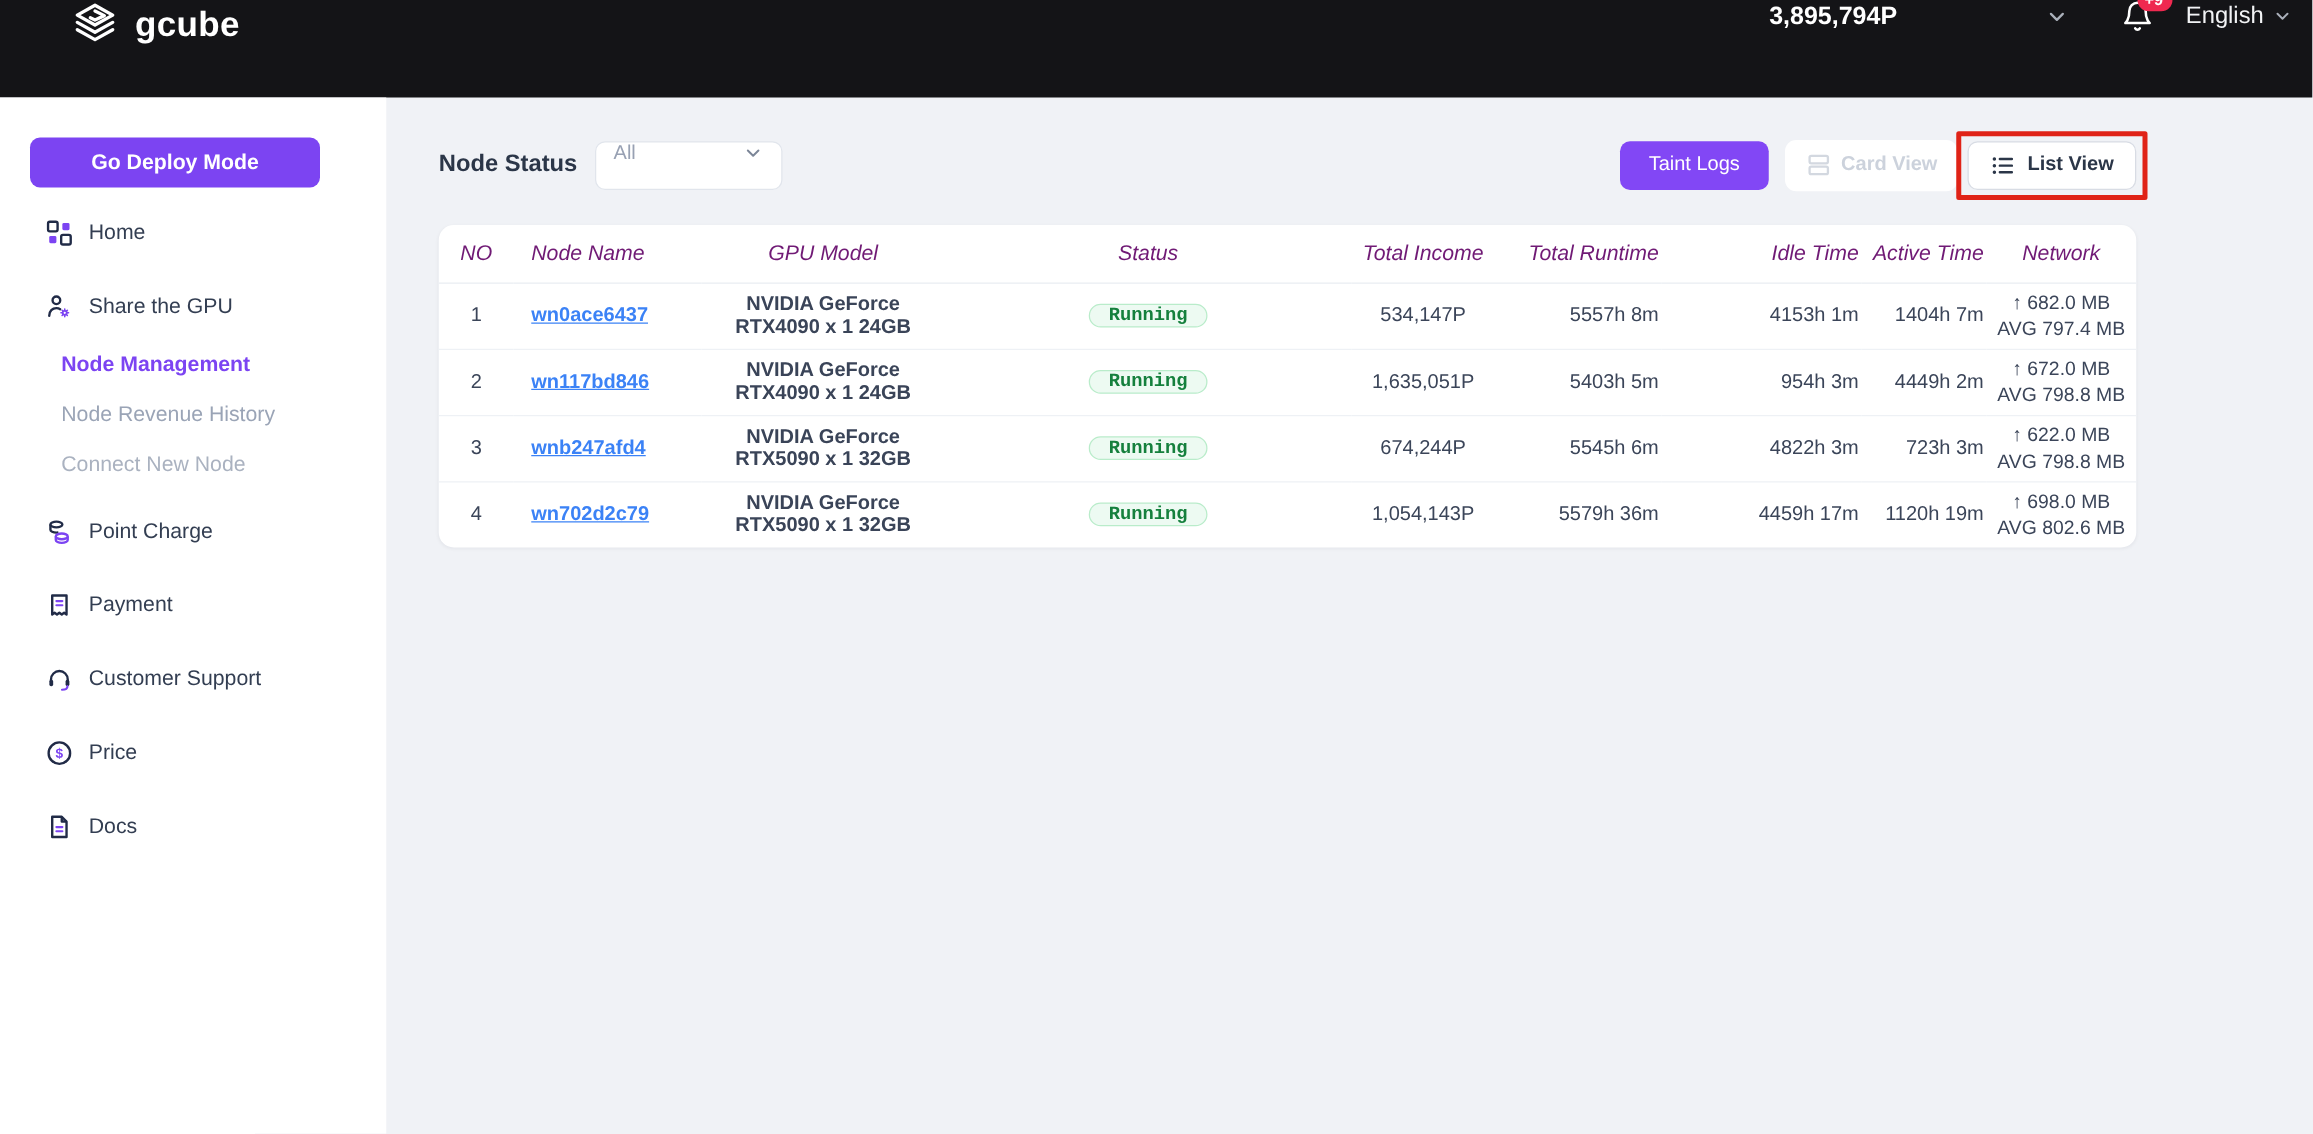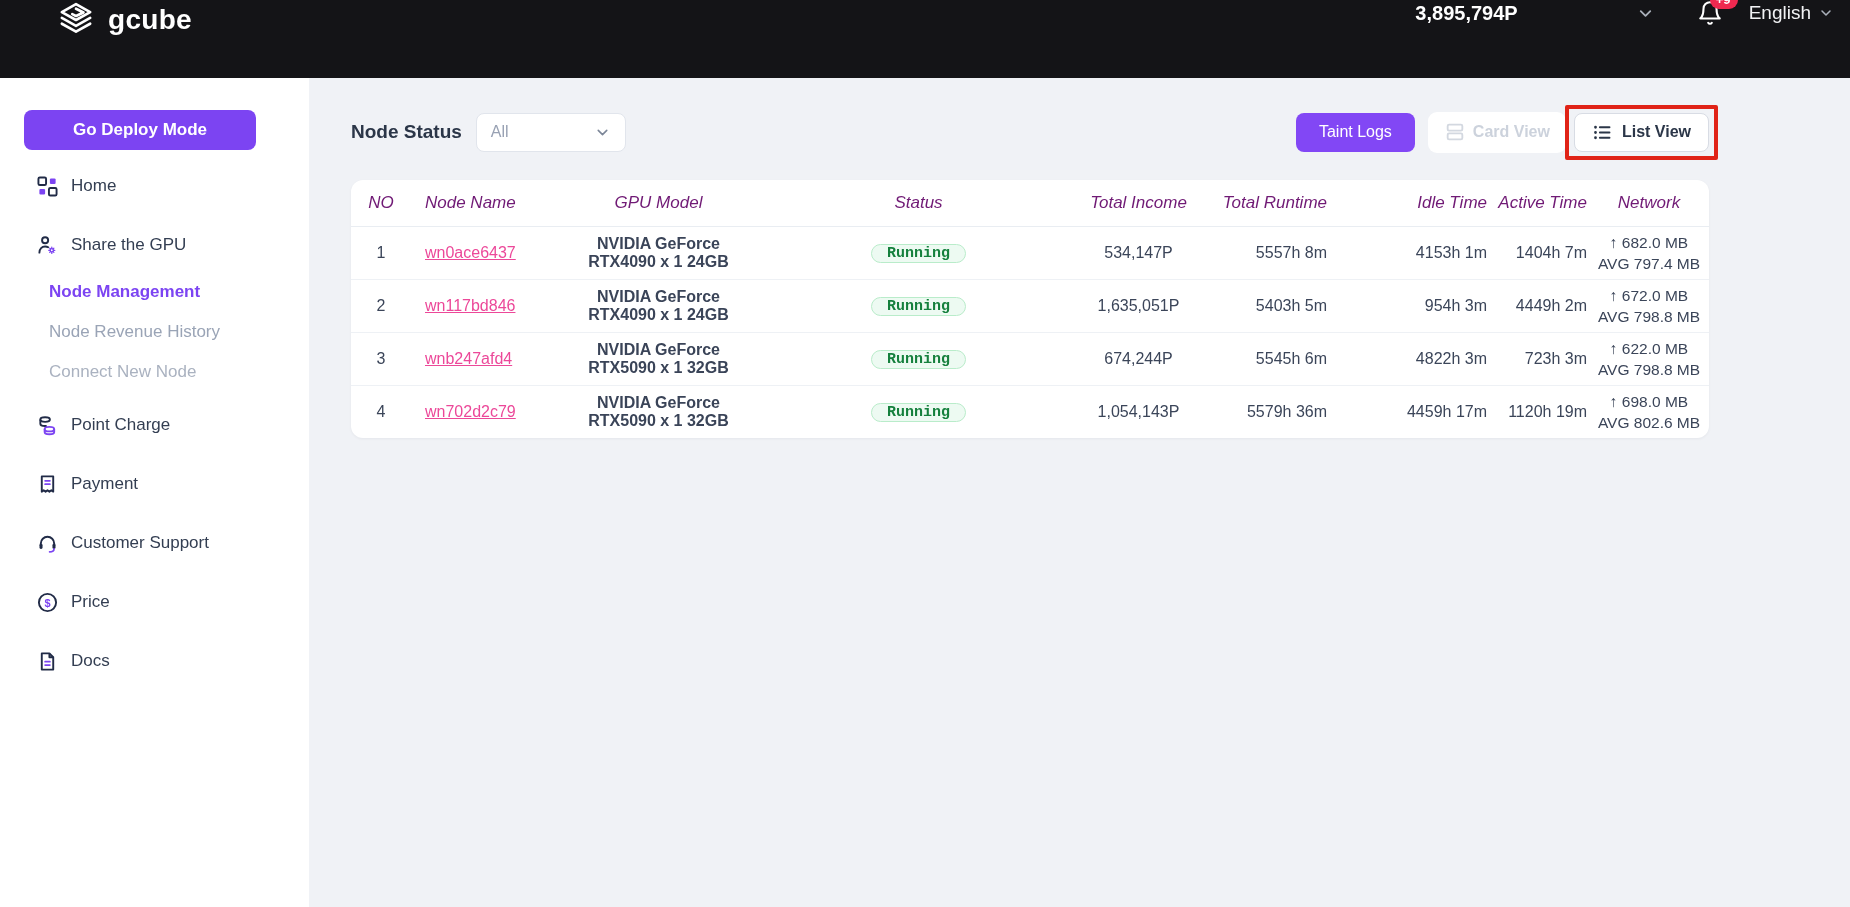--- a/index.html
+++ b/index.html
@@ -48,21 +48,21 @@
   }
   .sub-item.active { color:#7c44f2; font-weight:700; }
   .sub-item.lighter { color:#aab2c0; }
   
   .main { flex:1; padding:34px 0 0 42px; }
   .content { width:1358px; }
   .toolbar { display:flex; align-items:center; height:40px; }
   .toolbar-title { font-size:19px; font-weight:700; color:#2b3648; }
   .status-select {
     margin-left:14px; width:150px; height:39px; background:#fff;
-    border:1px solid #e1e5ec; border-radius:8px; display:flex; align-items:center;
+    border:1px solid #e1e5ec; border-radius:8px; display:flex; 
     justify-content:space-between; padding:0 14px; color:#98a1b3; font-size:16px;
     cursor:pointer;
   }
   .toolbar-right { margin-left:auto; display:flex; align-items:center; }
   .btn-taint {
     height:39px; padding:0 23px; background:#8247f5; color:#fff; border:none;
     border-radius:8px; font-size:16px; font-weight:400; font-family:inherit; cursor:pointer;
   }
   .btn-cardview {
     margin-left:13px; height:41px; padding:0 16px; background:#ffffff; border:none;
@@ -95,21 +95,21 @@
   th:nth-child(1), td:nth-child(1) { text-align:center; }
   th:nth-child(2), td:nth-child(2) { text-align:left; padding-left:14px; }
   th:nth-child(3), td:nth-child(3) { text-align:center; }
   th:nth-child(4), td:nth-child(4) { text-align:center; }
   th:nth-child(5), td:nth-child(5) { text-align:center; }
   th:nth-child(6), td:nth-child(6) { text-align:right; padding-right:2px; }
   th:nth-child(7), td:nth-child(7) { text-align:right; padding-right:2px; }
   th:nth-child(8), td:nth-child(8) { text-align:right; padding-right:2px; }
   th:nth-child(9), td:nth-child(9) { text-align:center; }
   td:nth-child(3) { font-weight:600; color:#3a4458; }
-  .node-link { color:#ec4899; text-decoration:underline; font-weight:400; cursor:pointer; }
+  .node-link { color:#3b82f6; text-decoration:underline; font-weight:700; cursor:pointer; }
   .status-badge {
     display:inline-block; padding:0 15px; border-radius:999px; background:#edfaf2;
     border:1px solid #b9ecca; color:#15803d; font-weight:700; font-size:15px;font-family:Liberation Mono, monospace;
   }
   .net-line { font-size:15.5px; line-height:21px; }
 </style>
 </head>
 <body>
 
 <div class="navbar">

